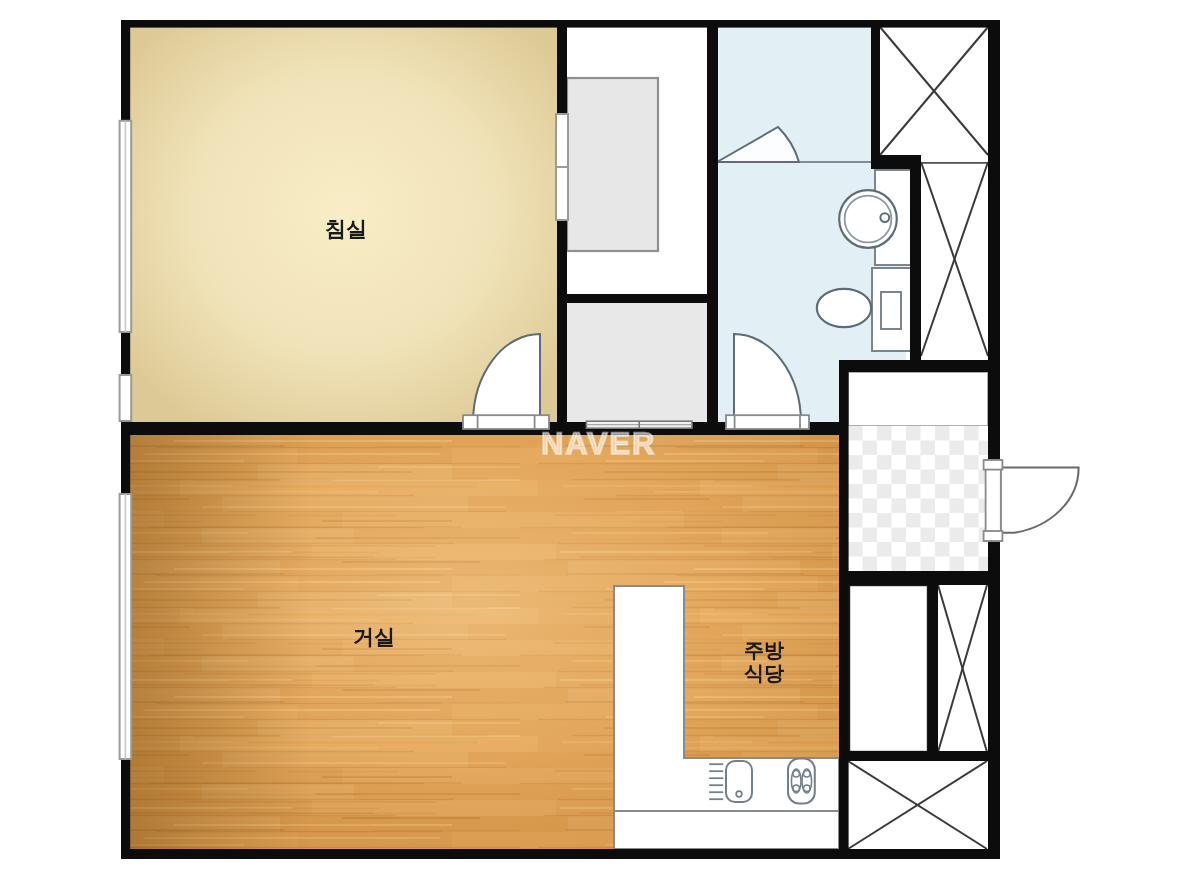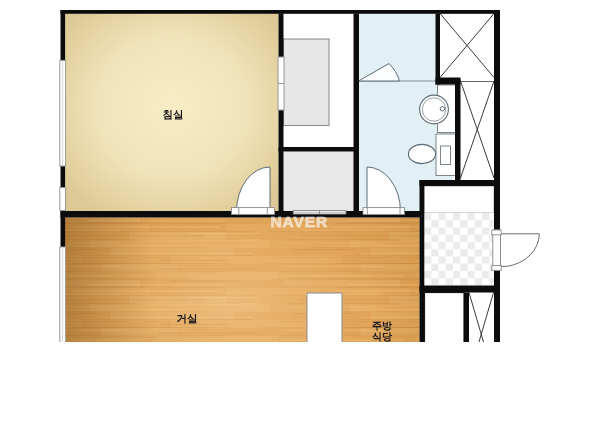--- a/index.html
+++ b/index.html
@@ -1,17 +1,17 @@
 <!DOCTYPE html>
 <html><head>
 <meta charset="utf-8">
 <style>
 html,body{margin:0;padding:0;background:#ffffff;}
 body{font-family:"Liberation Sans", sans-serif;}
-#plan{position:relative;width:600px;height:342px;background:#ffffff;overflow:hidden;}
+#plan{position:relative;width:600px;height:439px;background:#ffffff;overflow:hidden;}
 </style>
 </head>
 <body>
 
 <div id="plan">
 <svg width="600" height="439" viewBox="0 0 600 439">
 <defs>
   <radialGradient id="bedg" cx="0.5" cy="0.47" r="0.64">
     <stop offset="0" stop-color="#f8edc6"></stop>
     <stop offset="0.55" stop-color="#f1e3b9"></stop>

